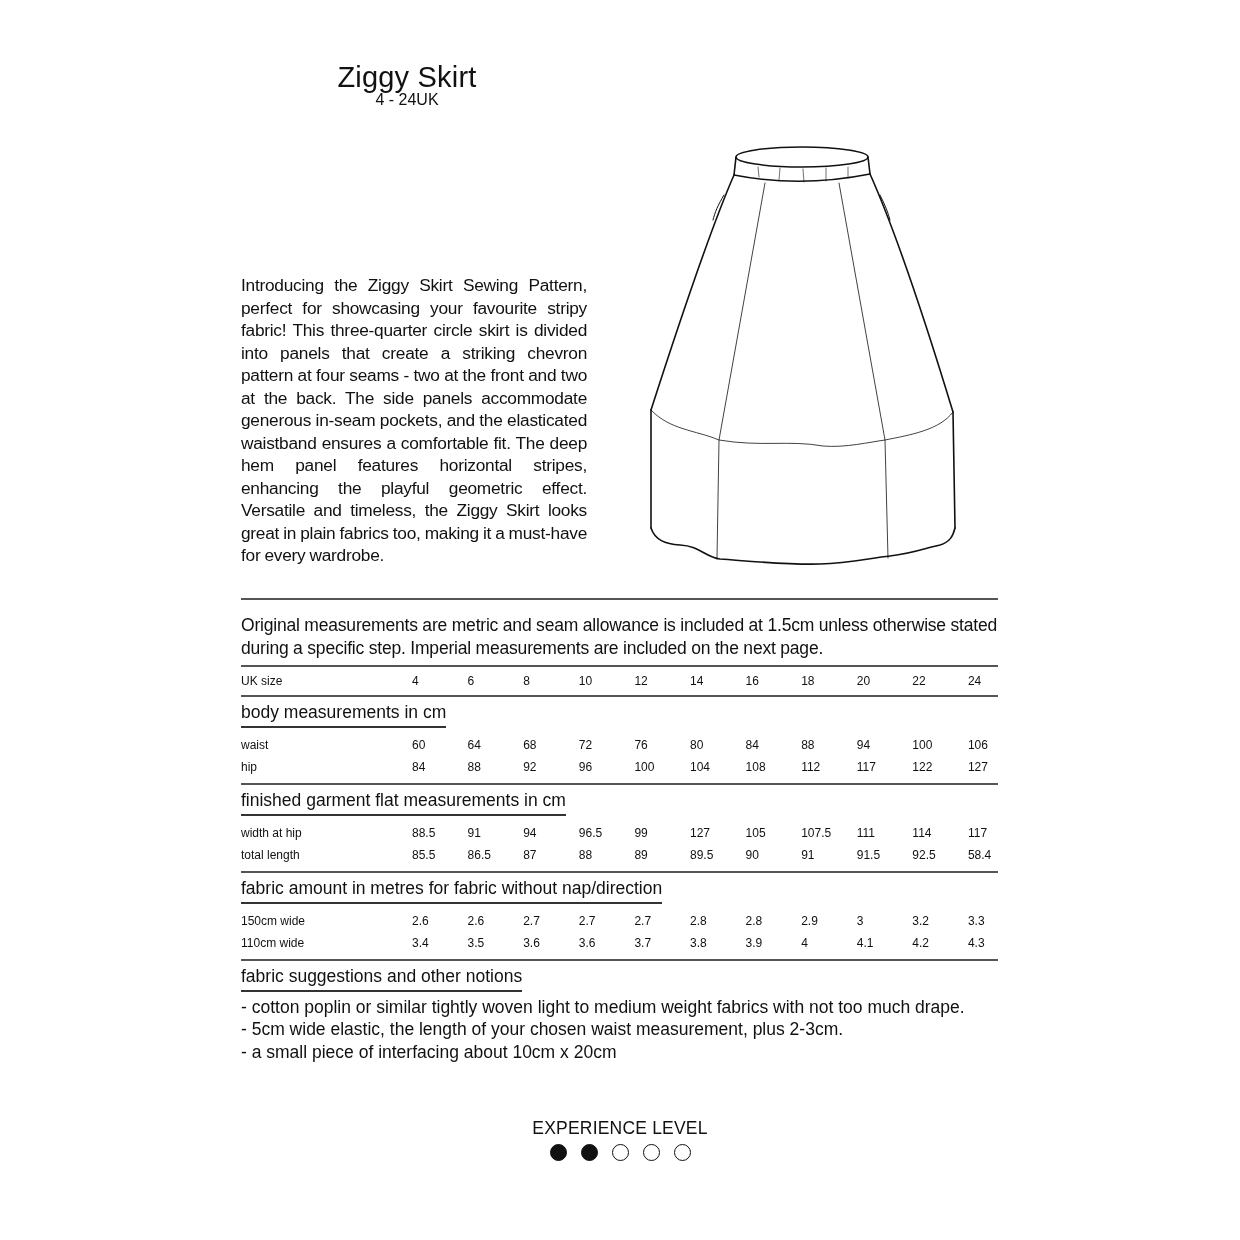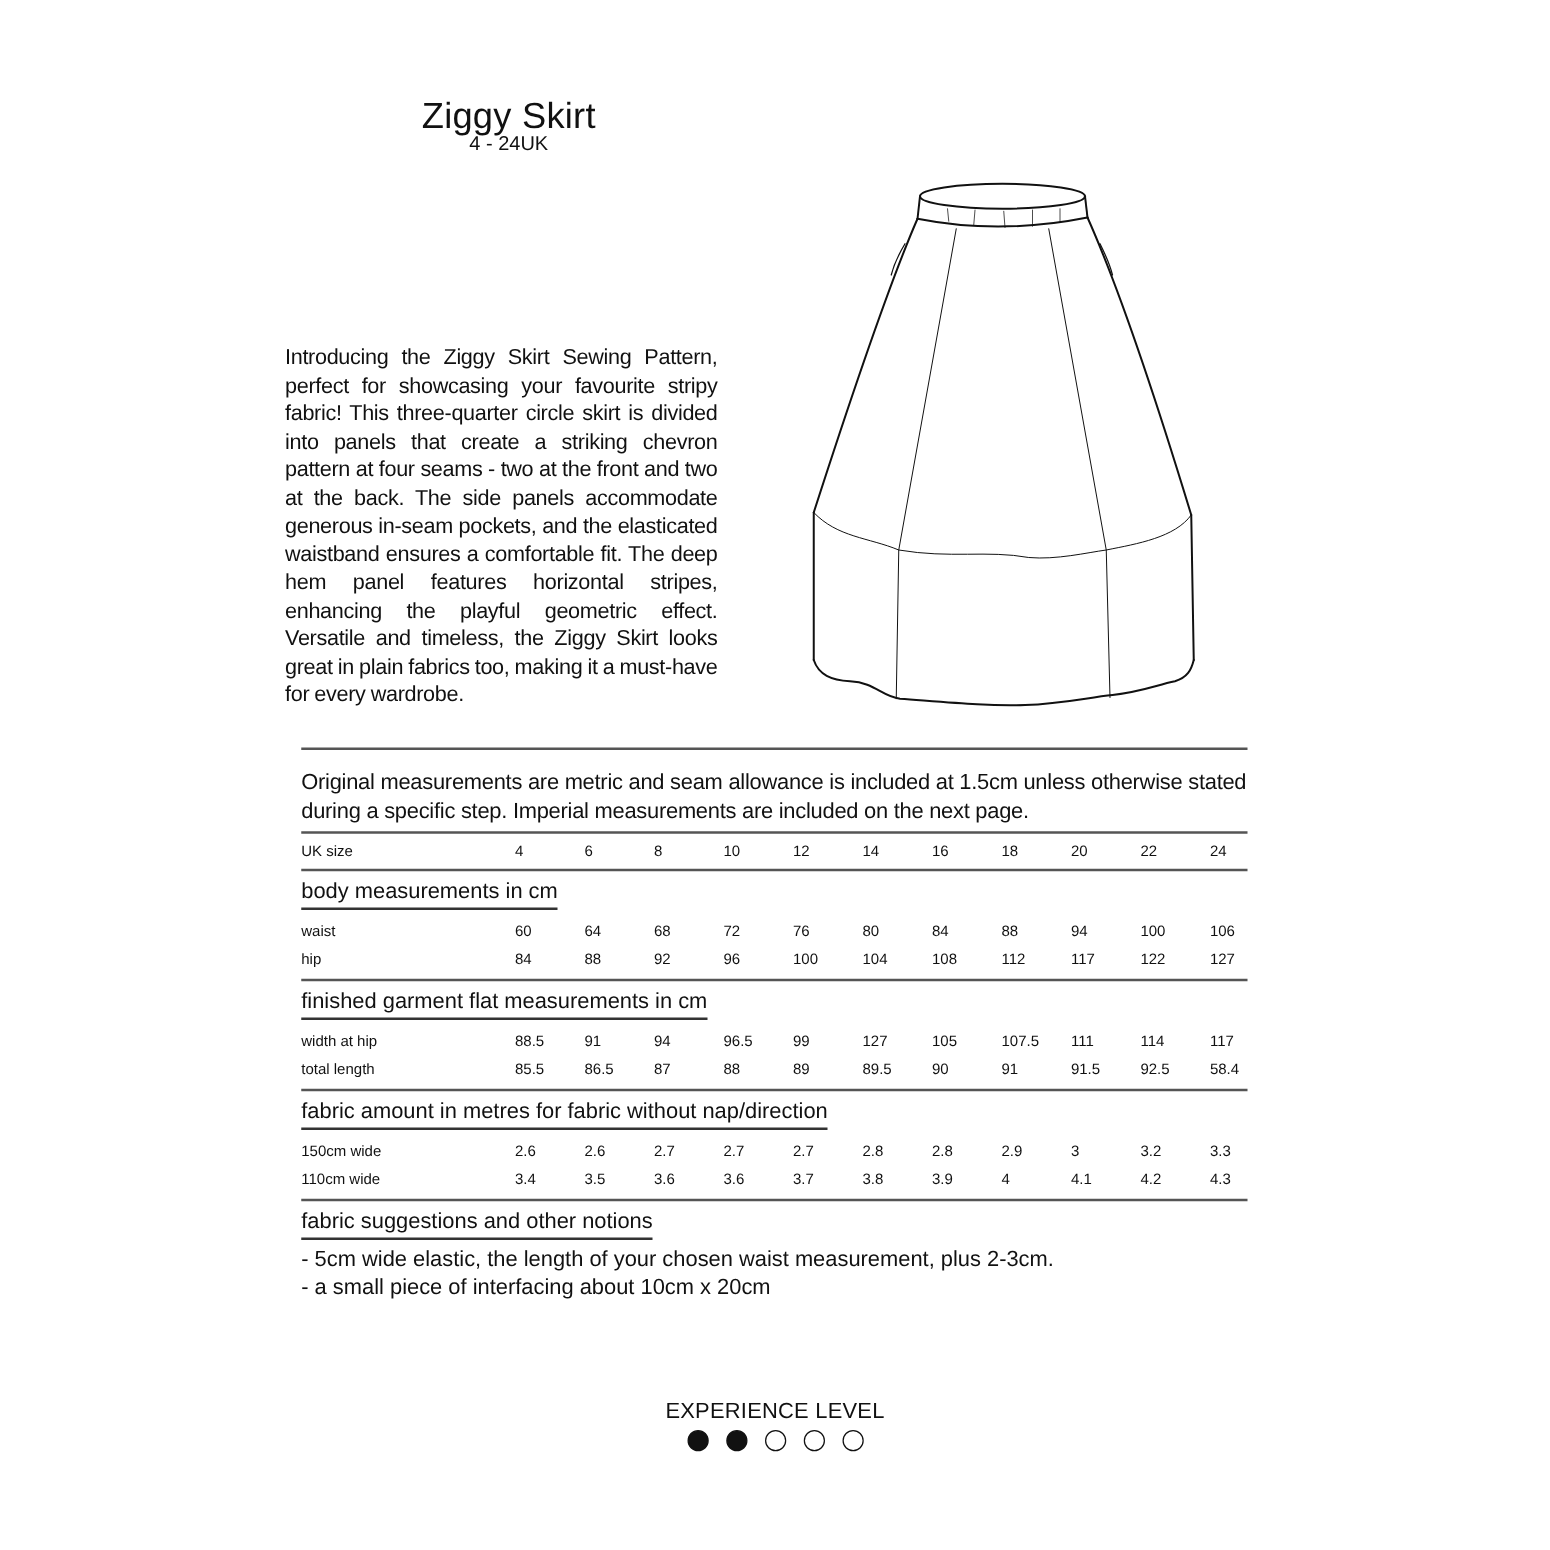--- a/index.html
+++ b/index.html
@@ -1,26 +1,26 @@
 <!DOCTYPE html>
 <html><head>
   <meta charset="utf-8">
   <style>
     html, body { margin: 0; padding: 0; background: #ffffff; }
     body {
       width: 1240px; height: 1240px; position: relative; overflow: hidden;
       font-family: "Liberation Sans", "DejaVu Sans", sans-serif;
       color: #111111;
     }
-    .title-block { position: absolute; left: 300px; top: 76px; width: 214px; text-align: center; }
+    .title-block { position: absolute; left: 300px; top: 60px; width: 214px; text-align: center; }
     .title { font-size: 29px; line-height: 34px; letter-spacing: 0.2px; }
     .subtitle { font-size: 16px; line-height: 18px; margin-top: -3px; }
 
     .intro {
-      position: absolute; left: 228px; top: 274px; width: 346px;
+      position: absolute; left: 241px; top: 274px; width: 346px;
       font-size: 17.3px; line-height: 22.5px; text-align: justify;
       letter-spacing: -0.25px; word-spacing: -0.5px;
     }
 
     .skirt { position: absolute; left: 640px; top: 140px; width: 340px; height: 430px; }
 
     .spec { position: absolute; left: 241px; top: 598px; width: 757px; }
     .rule { height: 0; border-top: 2px solid #555555; }
     .note { font-size: 17.5px; line-height: 23px; padding: 14px 0 5px 0; letter-spacing: -0.2px; }
 
@@ -208,20 +208,21 @@
       <span class="val">4.1</span>
       <span class="val">4.2</span>
       <span class="val">4.3</span>
     </div>
   </div>
   <div class="rule"></div>
 
   <div class="notions-block">
     <div class="section-head" style="margin-bottom:2px;">fabric suggestions and other notions</div>
     <div class="notions">
+      <div>- cotton poplin or similar tightly woven light to medium weight fabrics with not too much drape.</div>
       <div>- 5cm wide elastic, the length of your chosen waist measurement, plus 2-3cm.</div>
       <div>- a small piece of interfacing about 10cm x 20cm</div>
     </div>
   </div>
 </div>
 
 <div class="experience">
   <div class="exp-label">EXPERIENCE LEVEL</div>
   <div class="dots">
     <span class="dot filled"></span>

